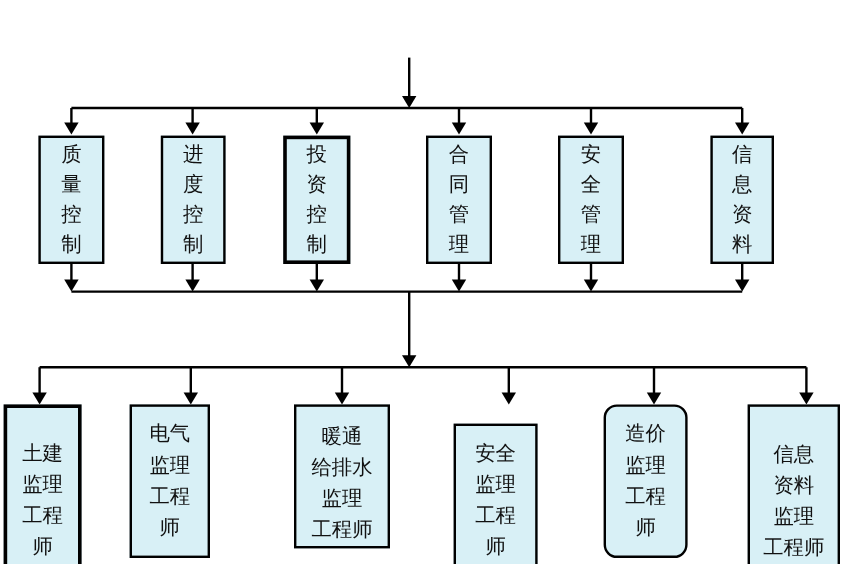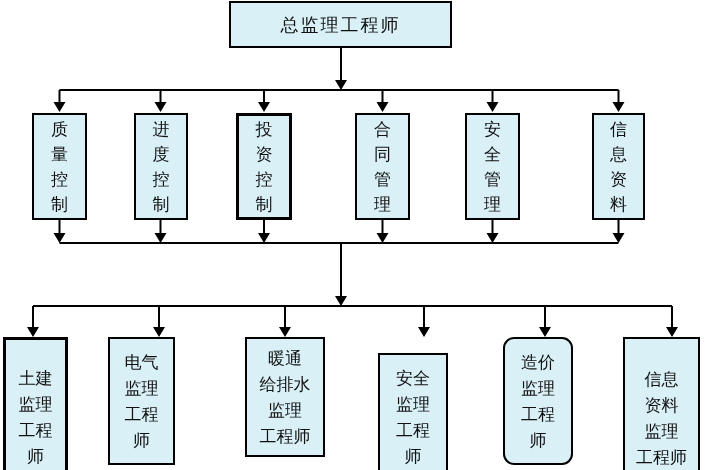--- a/index.html
+++ b/index.html
@@ -92,23 +92,20 @@
       <polygon points="335,296 347,296 341,306"></polygon>
       <polygon points="27,327 39,327 33,337"></polygon>
       <polygon points="153,327 165,327 159,337"></polygon>
       <polygon points="279,327 291,327 285,337"></polygon>
       <polygon points="418,327 430,327 424,337"></polygon>
       <polygon points="539,327 551,327 545,337"></polygon>
       <polygon points="666,327 678,327 672,337"></polygon>
     </g>
   </svg>
 
-  <div class="box root-box" style="left:229px; top:1px; width:223px; height:47px;">
-    <span>总监理工程师</span>
-  </div>
 
   <div class="box mid-box" style="left:32px; top:113px; width:55px; height:107px;">
     <span>质
 量
 控
 制</span>
   </div>
   <div class="box mid-box" style="left:134px; top:113px; width:54px; height:107px;">
     <span>进
 度
@@ -145,21 +142,21 @@
 监理
 工程
 师</span>
   </div>
   <div class="box bot-box" style="left:108px; top:337px; width:67px; height:128px;">
     <span>电气
 监理
 工程
 师</span>
   </div>
-  <div class="box bot-box" style="left:245px; top:337px; width:80px; height:120px;">
+  <div class="box bot-box" style="left:245px; top:337px; width:80px; height:120px;align-items:flex-end;">
     <span>暖通
 给排水
 监理
 工程师</span>
   </div>
   <div class="box bot-box" style="left:378px; top:353px; width:70px; height:128px;">
     <span>安全
 监理
 工程
 师</span>

